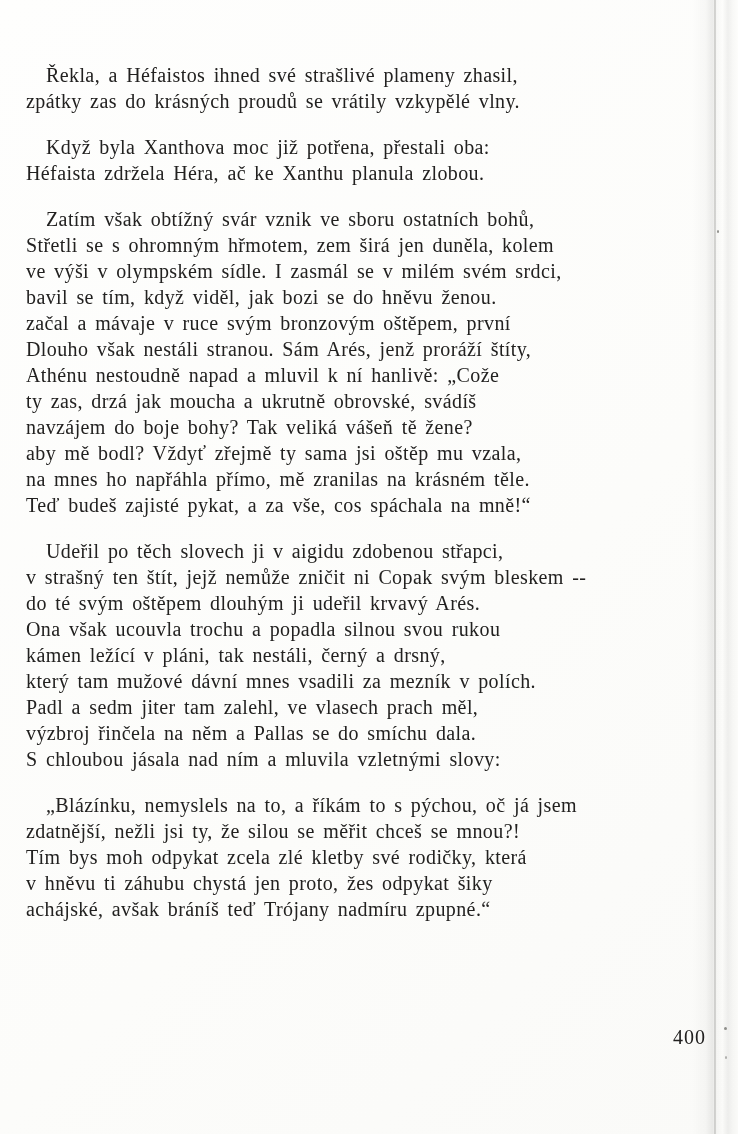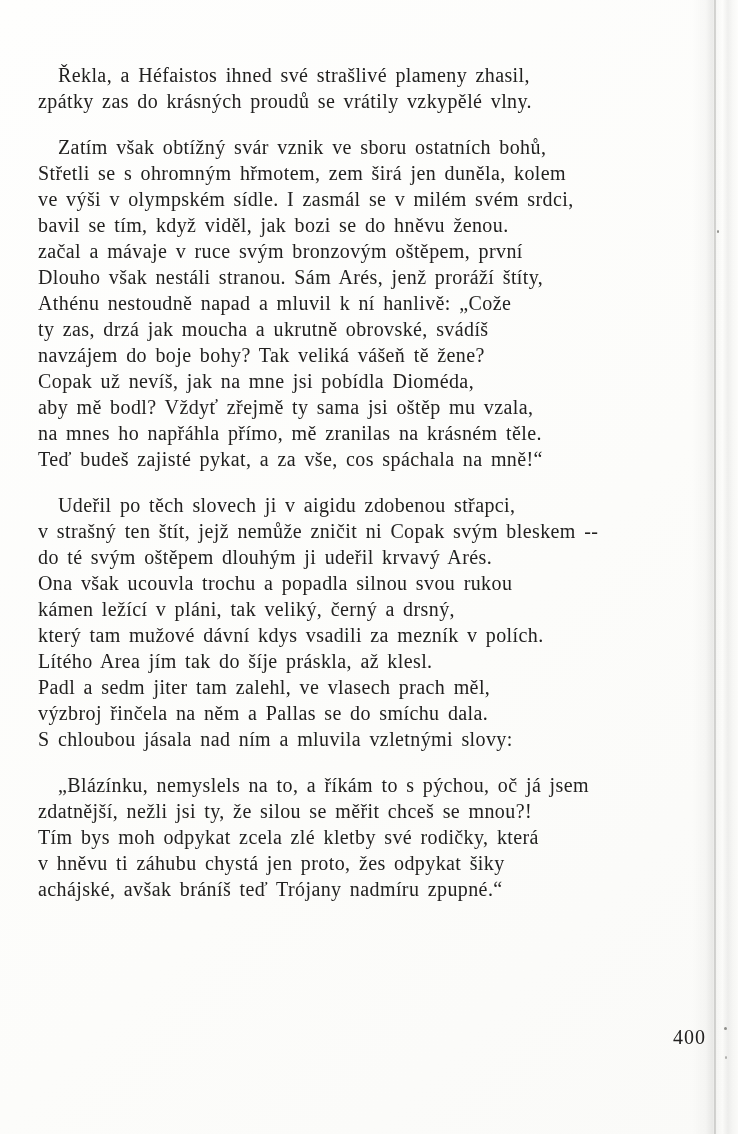--- a/index.html
+++ b/index.html
@@ -24,21 +24,21 @@
     left: 26px;
     top: 62px;
     width: 680px;
     color: #222120;
     font-size: 20px;
     line-height: 26px;
     letter-spacing: 0.4px;
     word-spacing: 3px;
   }
   .para {
-    margin: 0 0 20px 12px;
+    margin: 0 0 20px 0;
   }
   .line {
     white-space: nowrap;
   }
   .line.first {
     padding-left: 20px;
   }
   .page-number {
     position: absolute;
     left: 26px;
@@ -90,42 +90,44 @@
 </head>
 <body>
 
 <div class="page">
   <div class="text-block">
       <div class="para">
         <div class="line first">Řekla, a Héfaistos ihned své strašlivé plameny zhasil,</div>
         <div class="line">zpátky zas do krásných proudů se vrátily vzkypělé vlny.</div>
       </div>
       <div class="para">
+        <div class="line first">Když byla Xanthova moc již potřena, přestali oba:</div>
+        <div class="line">Héfaista zdržela Héra, ač ke Xanthu planula zlobou.</div>
+      </div>
+      <div class="para">
         <div class="line first">Zatím však obtížný svár vznik ve sboru ostatních bohů,</div>
         <div class="line">Střetli se s ohromným hřmotem, zem širá jen duněla, kolem</div>
         <div class="line">ve výši v olympském sídle. I zasmál se v milém svém srdci,</div>
         <div class="line">bavil se tím, když viděl, jak bozi se do hněvu ženou.</div>
         <div class="line">začal a mávaje v ruce svým bronzovým oštěpem, první</div>
         <div class="line">Dlouho však nestáli stranou. Sám Arés, jenž proráží štíty,</div>
         <div class="line">Athénu nestoudně napad a mluvil k ní hanlivě: „Cože</div>
         <div class="line">ty zas, drzá jak moucha a ukrutně obrovské, svádíš</div>
         <div class="line">navzájem do boje bohy? Tak veliká vášeň tě žene?</div>
-        <div class="line">Copak už nevíš, jak na mne jsi pobídla Dioméda,</div>
         <div class="line">aby mě bodl? Vždyť zřejmě ty sama jsi oštěp mu vzala,</div>
         <div class="line">na mnes ho napřáhla přímo, mě zranilas na krásném těle.</div>
         <div class="line">Teď budeš zajisté pykat, a za vše, cos spáchala na mně!“</div>
       </div>
       <div class="para">
         <div class="line first">Udeřil po těch slovech ji v aigidu zdobenou střapci,</div>
         <div class="line">v strašný ten štít, jejž nemůže zničit ni Copak svým bleskem --</div>
         <div class="line">do té svým oštěpem dlouhým ji udeřil krvavý Arés.</div>
         <div class="line">Ona však ucouvla trochu a popadla silnou svou rukou</div>
-        <div class="line">kámen ležící v pláni, tak veliký, černý a drsný,</div>
-        <div class="line">který tam mužové dávní kdys vsadili za mezník v polích.</div>
-        <div class="line">Lítého Area jím tak do šíje práskla, až klesl.</div>
+        <div class="line">kámen ležící v pláni, tak nestáli, černý a drsný,</div>
+        <div class="line">který tam mužové dávní mnes vsadili za mezník v polích.</div>
         <div class="line">Padl a sedm jiter tam zalehl, ve vlasech prach měl,</div>
         <div class="line">výzbroj řinčela na něm a Pallas se do smíchu dala.</div>
         <div class="line">S chloubou jásala nad ním a mluvila vzletnými slovy:</div>
       </div>
       <div class="para">
         <div class="line first">„Blázínku, nemyslels na to, a říkám to s pýchou, oč já jsem</div>
         <div class="line">zdatnější, nežli jsi ty, že silou se měřit chceš se mnou?!</div>
         <div class="line">Tím bys moh odpykat zcela zlé kletby své rodičky, která</div>
         <div class="line">v hněvu ti záhubu chystá jen proto, žes odpykat šiky</div>
         <div class="line">achájské, avšak bráníš teď Trójany nadmíru zpupné.“</div>

